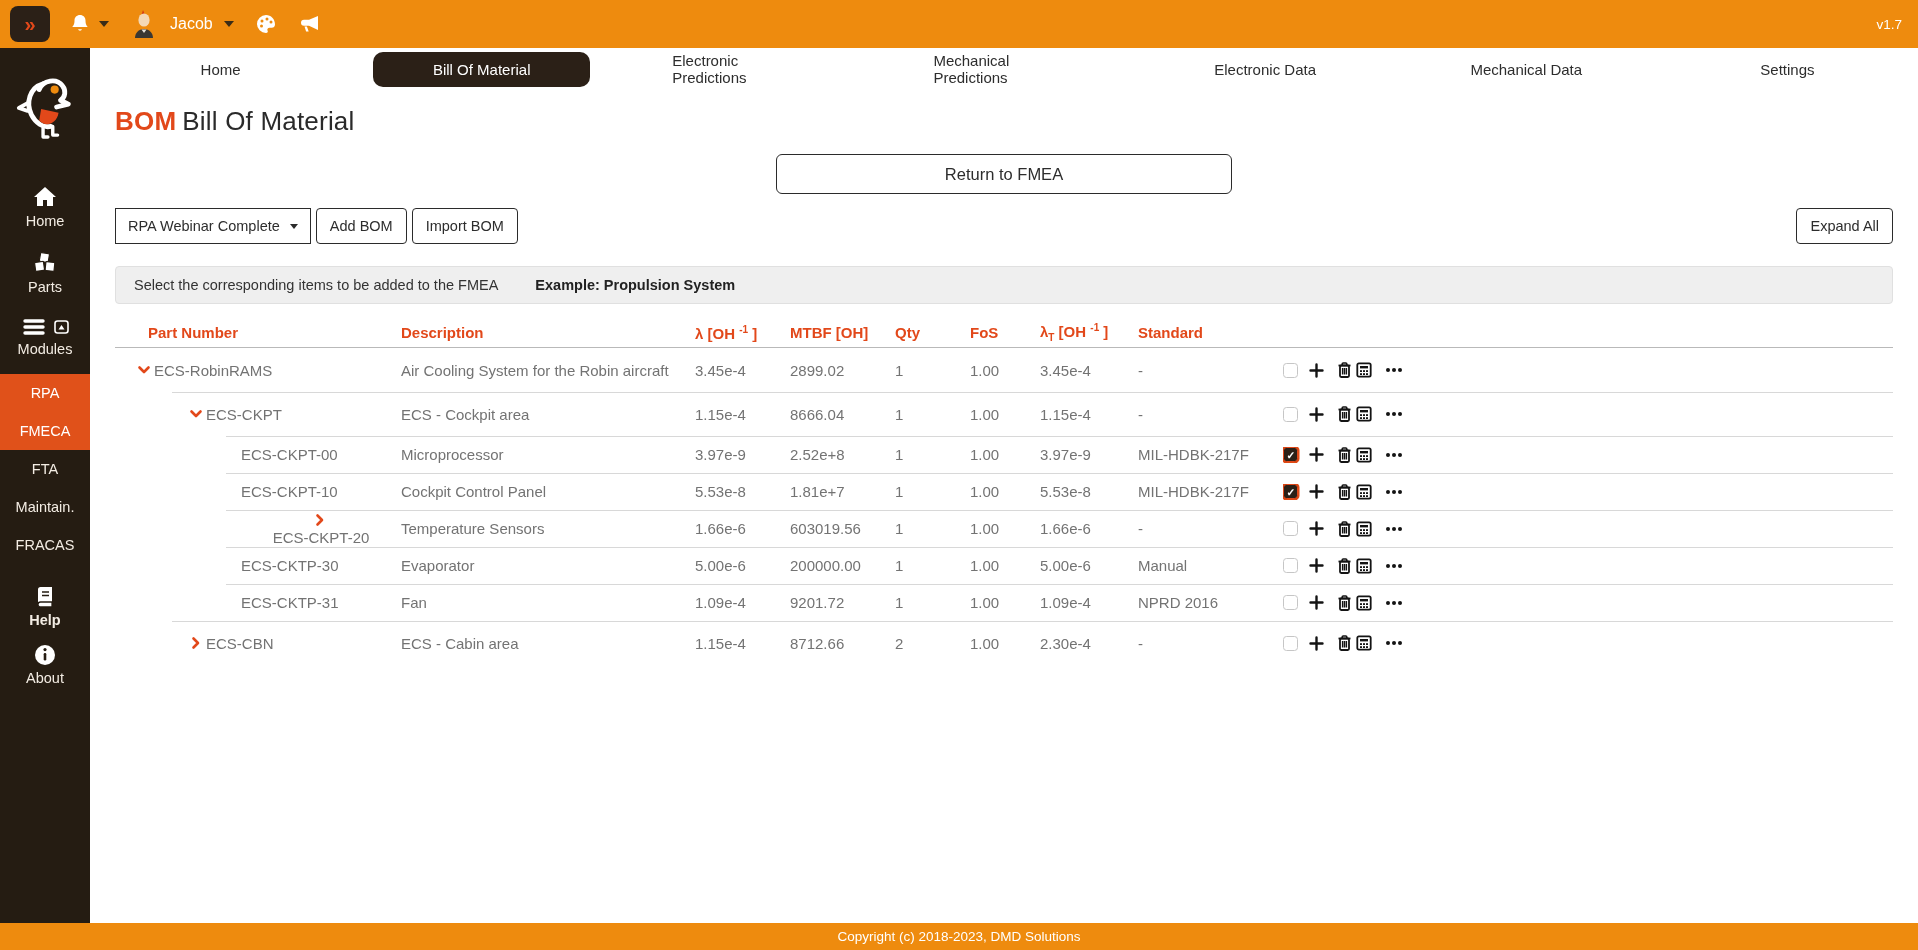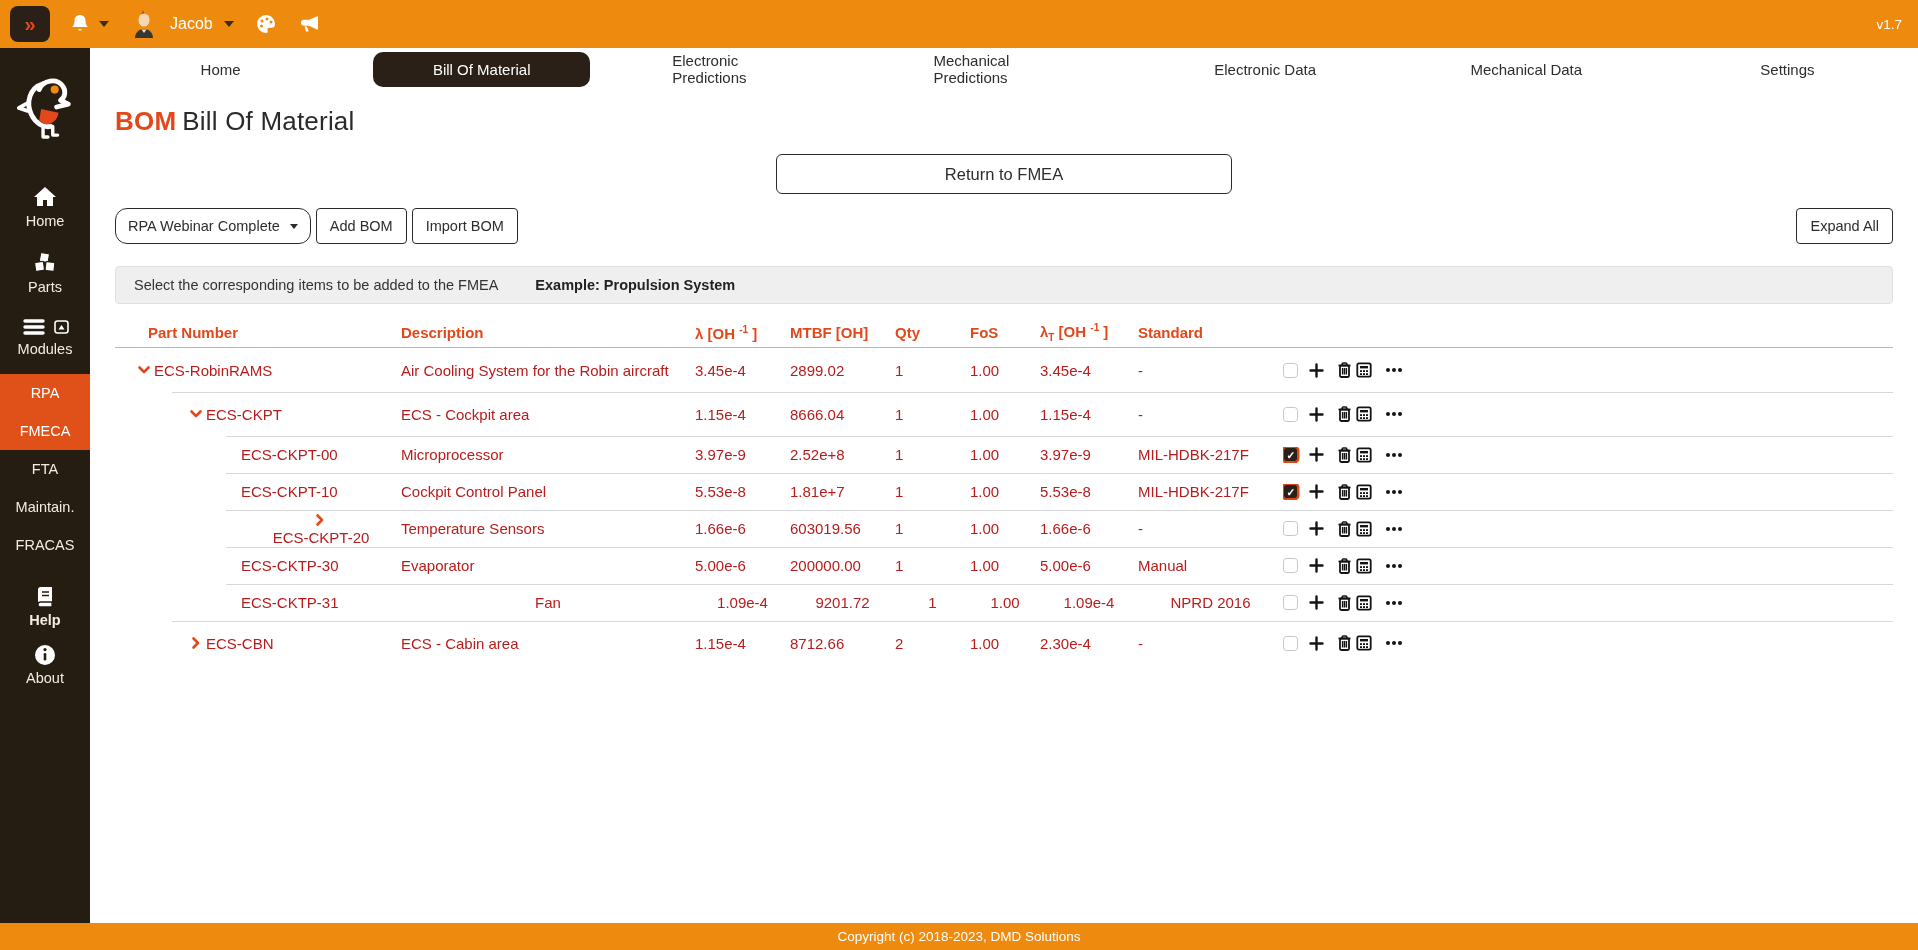--- a/index.html
+++ b/index.html
@@ -39,36 +39,36 @@
 
   .content { padding:16px 25px 0 25px; flex:1 1 auto; }
   .page-title { font-size:26px; font-weight:500; color:#2a2a2a; letter-spacing:.2px; }
   .page-title .badge { color:#e2481a; font-weight:800; margin-right:6px; }
 
   .return-row { display:flex; justify-content:center; margin-top:17px; }
   .btn { background:#fff; border:1px solid #2b2b2b; border-radius:5px; color:#2d2d2d; cursor:pointer; font-family:"Liberation Sans",sans-serif; }
   .return-btn { width:456px; height:40px; font-size:16.5px; border-radius:6px; }
 
   .controls { display:flex; align-items:center; margin-top:14px; gap:5px; }
-  .select-btn { height:36px; padding:0 12px; font-size:14.5px; display:inline-flex; align-items:center; gap:10px; border-radius:12px; }
+  .select-btn { height:36px; padding:0 12px; font-size:14.5px; display:inline-flex; align-items:center; gap:10px; border-radius:0; }
   .select-caret { width:0;height:0;border-left:4.5px solid transparent;border-right:4.5px solid transparent;border-top:5.5px solid #2b2b2b; }
   .ctl-btn { height:36px; padding:0 13px; font-size:14.5px; border-radius:4px; }
   .expand-all { margin-left:auto; }
 
   .notice { margin-top:22px; height:38px; background:#efefef; border:1px solid #e0e0e0; border-radius:4px; display:flex; align-items:center; padding:0 18px; font-size:14.5px; color:#333;gap:32px; }
   .notice b { margin-left:5px; color:#222; }
 
   
   .table { margin-top:14px; }
   .thead { display:grid; grid-template-columns:286px 294px 95px 105px 75px 70px 98px 145px 140px 1fr; align-items:center; height:30px; border-bottom:1px solid #b9b9b9; color:#e2481a; font-weight:700; font-size:15px; }
   .thead .th-part { padding-left:33px; }
   .thead sup { font-size:10px; font-weight:700; }
   .thead sub { font-size:10px; font-weight:700; }
 
-  .trow { display:grid; grid-template-columns:286px 294px 95px 105px 75px 70px 98px 145px 140px 1fr; align-items:center; font-size:15px; color:#b91c1c; position:relative; }
+  .trow { display:grid; grid-template-columns:286px 294px 95px 105px 75px 70px 98px 145px 140px 1fr; align-items:center; font-size:15px; color:#737373; position:relative; }
   .trow::before { content:""; position:absolute; top:0; left:var(--line-left,0); right:0; border-top:1px solid #d8d8d8; }
   .trow:first-child::before { display:none; }
   .c-part { display:flex; align-items:center; white-space:nowrap; }
   .chev { display:inline-flex; width:17px; flex:0 0 17px; align-items:center; cursor:pointer; }
   .chev svg { stroke:#e2481a; }
   .chev.collapsed svg { transform:rotate(-90deg); }
   .cell { white-space:nowrap; overflow:hidden; }
 
   .c-actions { display:flex; align-items:center; }
   .cb { width:15px; height:15px; border:1px solid #c6c6c6; border-radius:3.5px; background:#fff; cursor:pointer; position:relative; flex:0 0 15px; }
@@ -590,21 +590,21 @@
       </span>
       <span class="act a-more">
         <svg width="18" height="6" viewBox="0 0 18 6">
                       <circle cx="3" cy="3" r="2" fill="#141414"></circle>
                       <circle cx="9" cy="3" r="2" fill="#141414"></circle>
                       <circle cx="15" cy="3" r="2" fill="#141414"></circle>
                     </svg>
       </span>
     </div>
   </div>
-              <div class="trow" style="height: 37px; text-align: center; --line-left: 111px;">
+              <div class="trow" style="height: 37px; --line-left: 111px;">
     <div class="cell c-part" style="padding-left: 126px;">
 
       <span class="pn">ECS-CKTP-31</span>
     </div>
     <div class="cell c-desc">Fan</div>
     <div class="cell c-lambda">1.09e-4</div>
     <div class="cell c-mtbf">9201.72</div>
     <div class="cell c-qty">1</div>
     <div class="cell c-fos">1.00</div>
     <div class="cell c-lambdat">1.09e-4</div>

